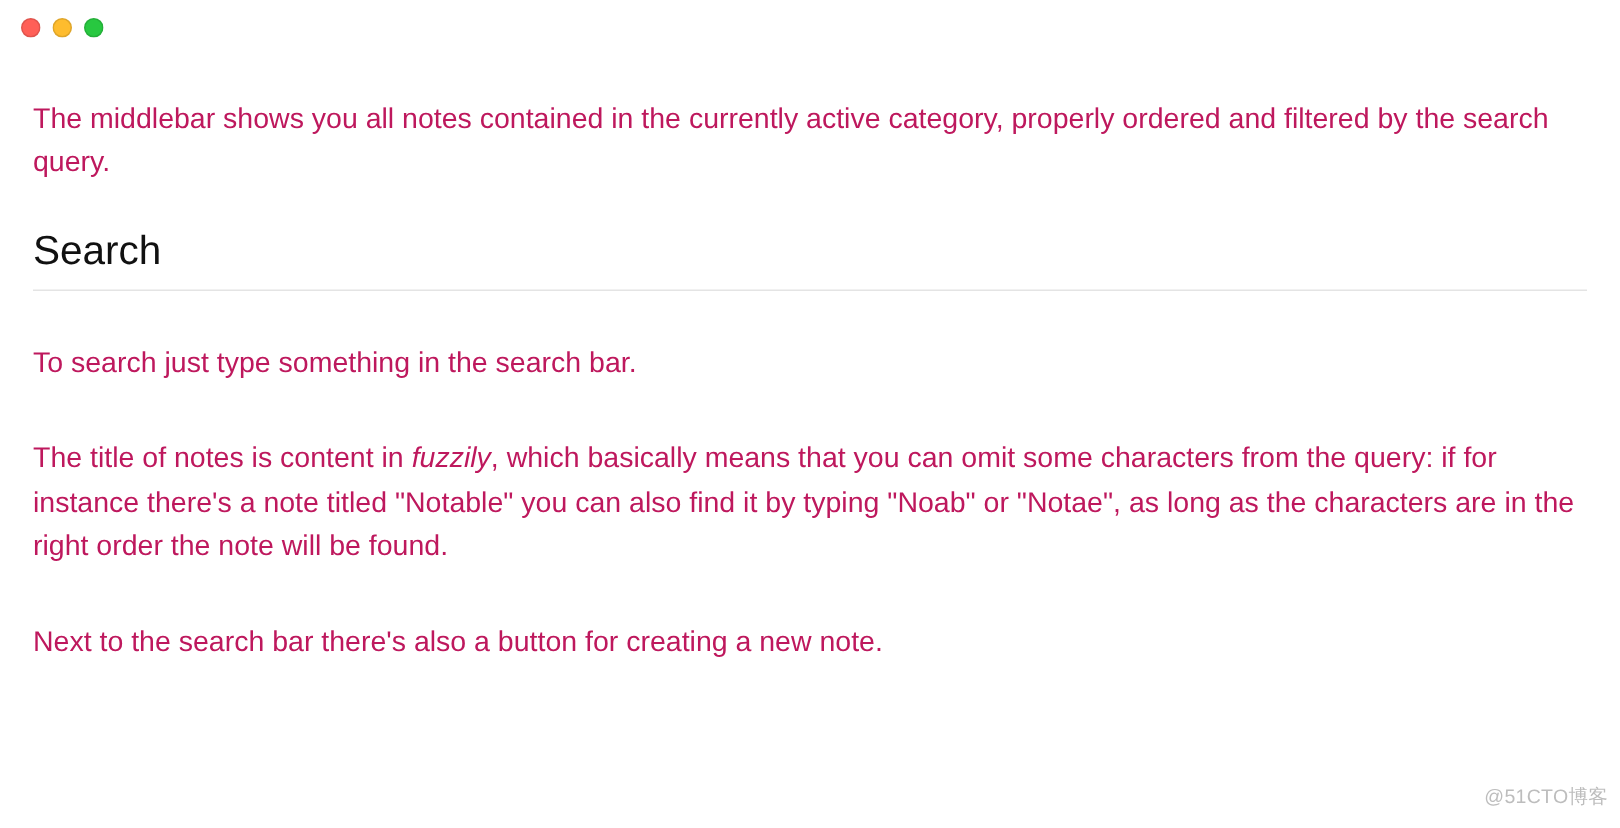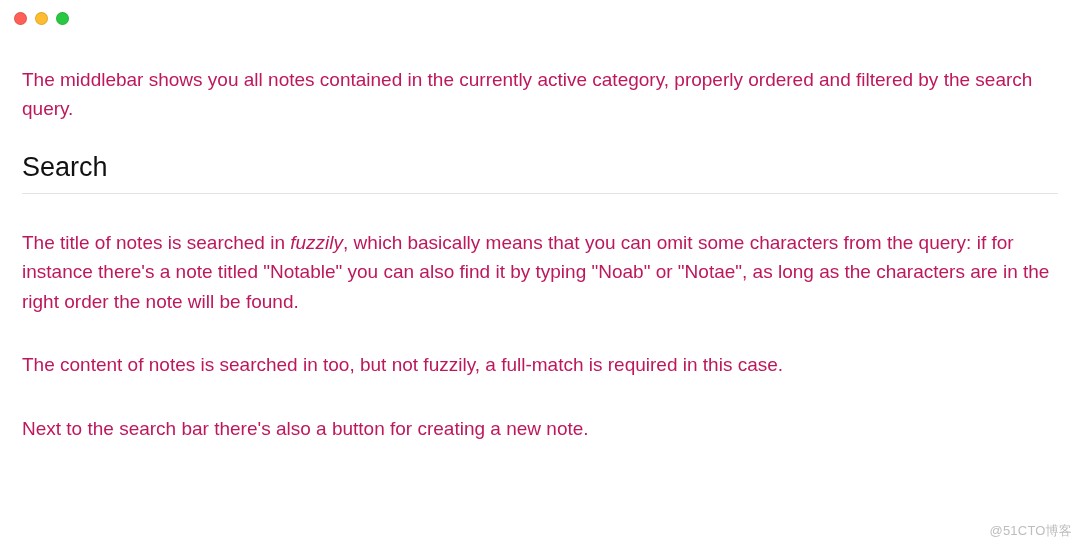--- a/index.html
+++ b/index.html
@@ -75,22 +75,22 @@
   <div class="traffic-light tl-yellow"></div>
   <div class="traffic-light tl-green"></div>
 </div>
 
 <div class="content">
 
   <p>The middlebar shows you all notes contained in the currently active category, properly ordered and filtered by the search query.</p>
 
   <h2>Search</h2>
 
+  <p>To search just type something in the search bar.</p>
 
-  <p><span>The title of notes is searched in </span><em>fuzzily</em><span>, which basically means that you can omit some characters from the query: if for instance there's a note titled "Notable" you can also find it by typing "Noab" or "Notae", as long as the characters are in the right order the note will be found.</span></p>
+  <p><span>The title of notes is content in </span><em>fuzzily</em><span>, which basically means that you can omit some characters from the query: if for instance there's a note titled "Notable" you can also find it by typing "Noab" or "Notae", as long as the characters are in the right order the note will be found.</span></p>
 
-  <p>The content of notes is searched in too, but not fuzzily, a full-match is required in this case.</p>
 
 
   <p>Next to the search bar there's also a button for creating a new note.</p>
 </div>
 
 <div class="watermark">@51CTO博客</div>
 
 </body></html>

